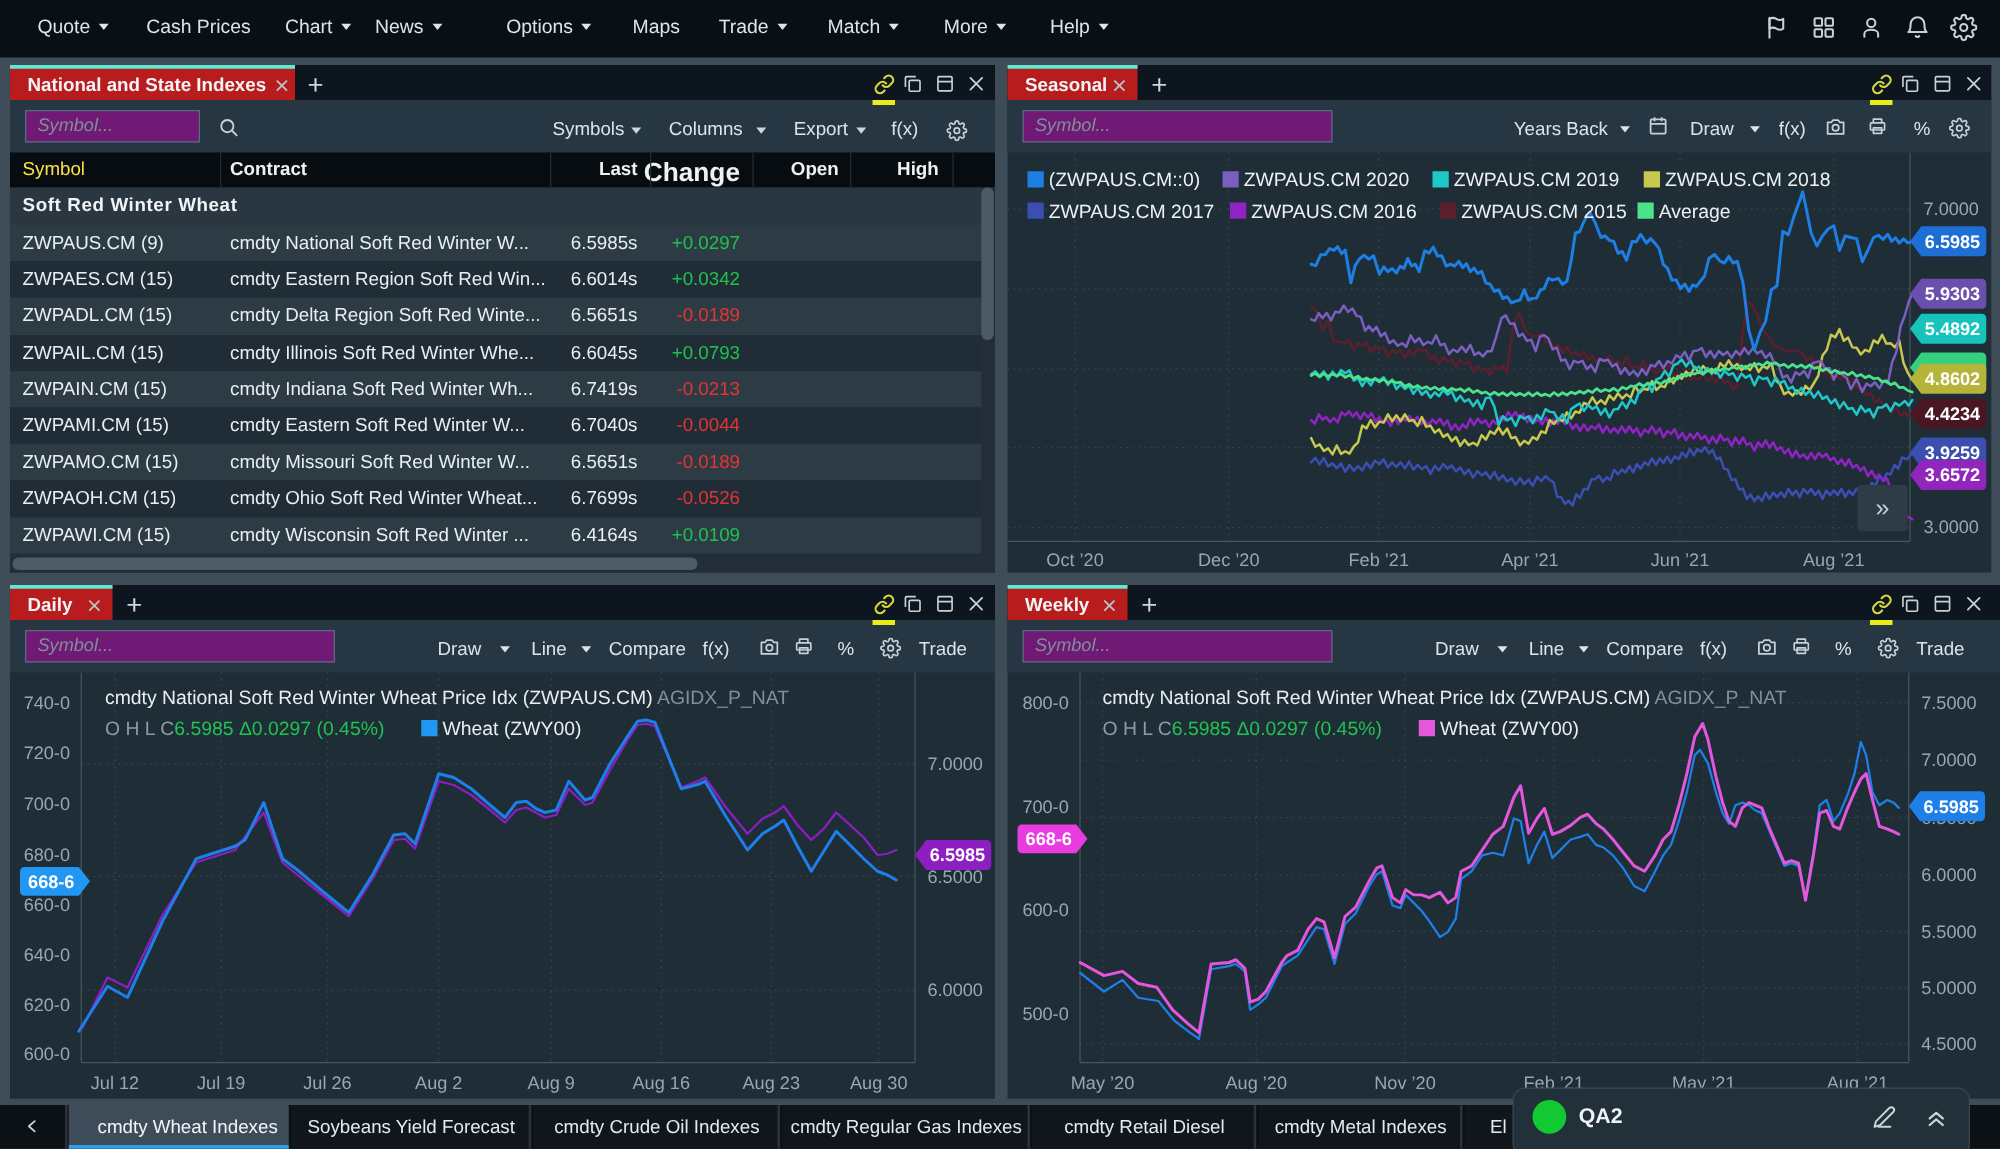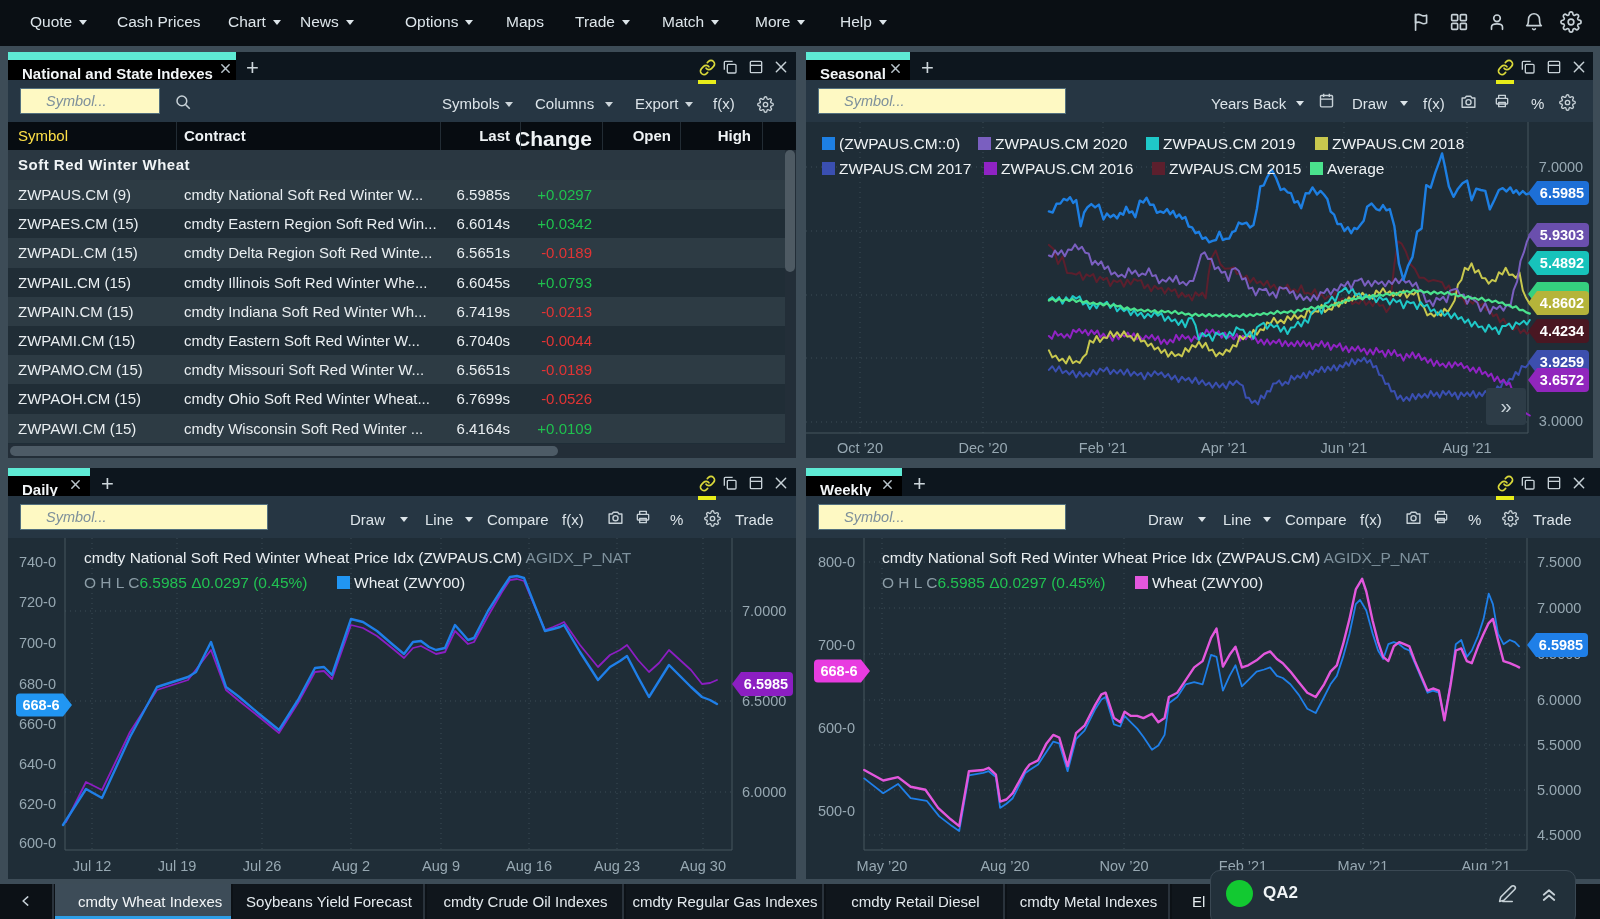--- a/index.html
+++ b/index.html
@@ -2,26 +2,26 @@
 <html><head><meta charset="utf-8"><style>
 *{margin:0;padding:0;box-sizing:border-box}
 html,body{width:1600px;height:919px;overflow:hidden;background:#3d4c57;
  font-family:"Liberation Sans",sans-serif;-webkit-font-smoothing:antialiased}
 .abs{position:absolute}
 .nav{position:absolute;left:0;top:0;width:1600px;height:46px;background:#0a0f14}
 .nav span.mi{position:absolute;top:13px;font-size:15.5px;color:#dde5ea;white-space:nowrap}
 .car{display:inline-block;width:0;height:0;border-left:4.5px solid transparent;border-right:4.5px solid transparent;border-top:5px solid #dde5ea;margin-left:7px;vertical-align:2px}
 .panel{position:absolute;background:#1f2d37}
 .tabbar{position:absolute;left:0;top:0;right:0;height:28px;background:#0d161e}
-.atab{position:absolute;left:0;top:0;height:28px;background:#000000;border-top:8px solid #5eead4;color:#f2f5f7;font-weight:bold;font-size:15px}
+.atab{position:absolute;left:0;top:0;height:28px;background:#b91c1c;border-top:3px solid #5eead4;color:#f2f5f7;font-weight:bold;font-size:15px}
 .atab .lbl{position:absolute;left:14px;top:5px;white-space:nowrap}
 .plus{position:absolute;top:3px;color:#cdd6db;font-size:22px;font-weight:400}
 .toolbar{position:absolute;left:0;top:28px;right:0;height:42px;background:#263643}
 .tb{position:absolute;font-size:15px;color:#dce4e9;top:43px;white-space:nowrap}
-.inp{position:absolute;border:1px solid #53707e;background:#fef9c3;color:#7e909b;font-style:italic;font-size:14.5px;padding-left:25px;display:flex;align-items:center}
+.inp{position:absolute;border:1px solid #53707e;background:#701a75;color:#7e909b;font-style:italic;font-size:14.5px;padding-left:9px;display:flex;align-items:center}
 svg text{font-family:"Liberation Sans",sans-serif}
 </style></head><body>
 
 <div class="nav">
 <span class="mi" style="left:30px">Quote<span class="car"></span></span>
 <span class="mi" style="left:117px">Cash Prices</span>
 <span class="mi" style="left:228px">Chart<span class="car"></span></span>
 <span class="mi" style="left:300px">News<span class="car"></span></span>
 <span class="mi" style="left:405px">Options<span class="car"></span></span>
 <span class="mi" style="left:506px">Maps</span>

